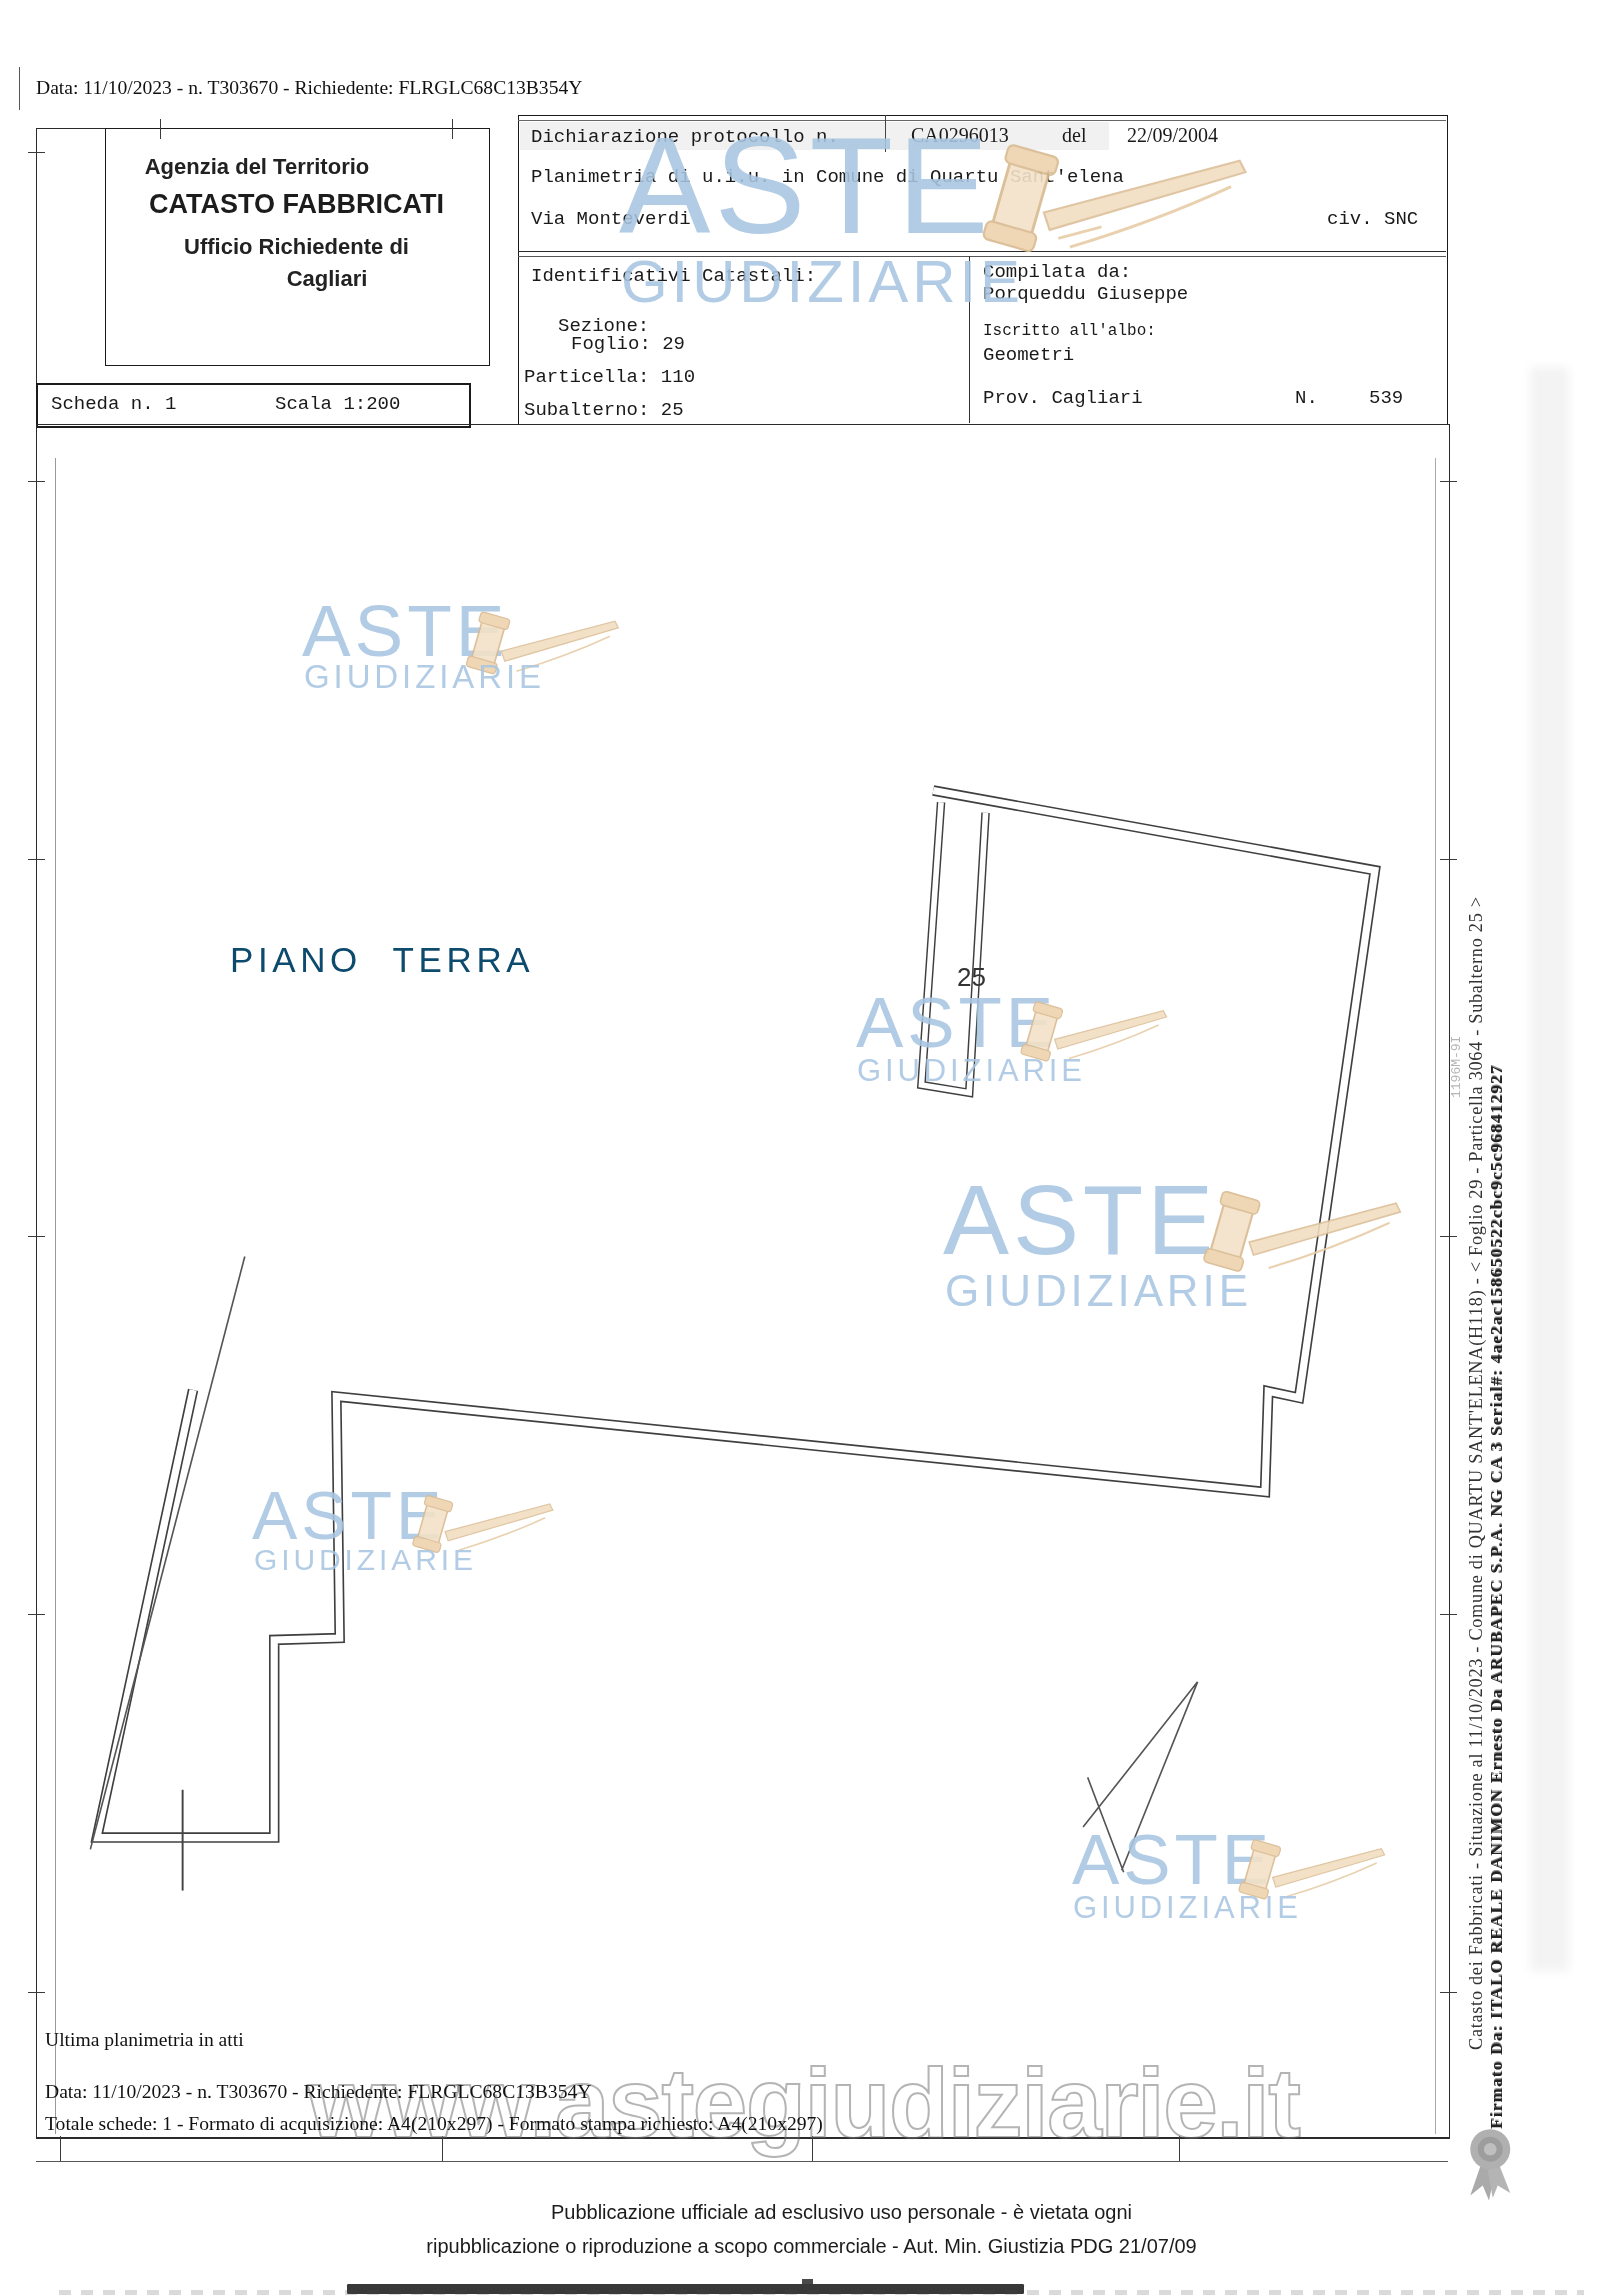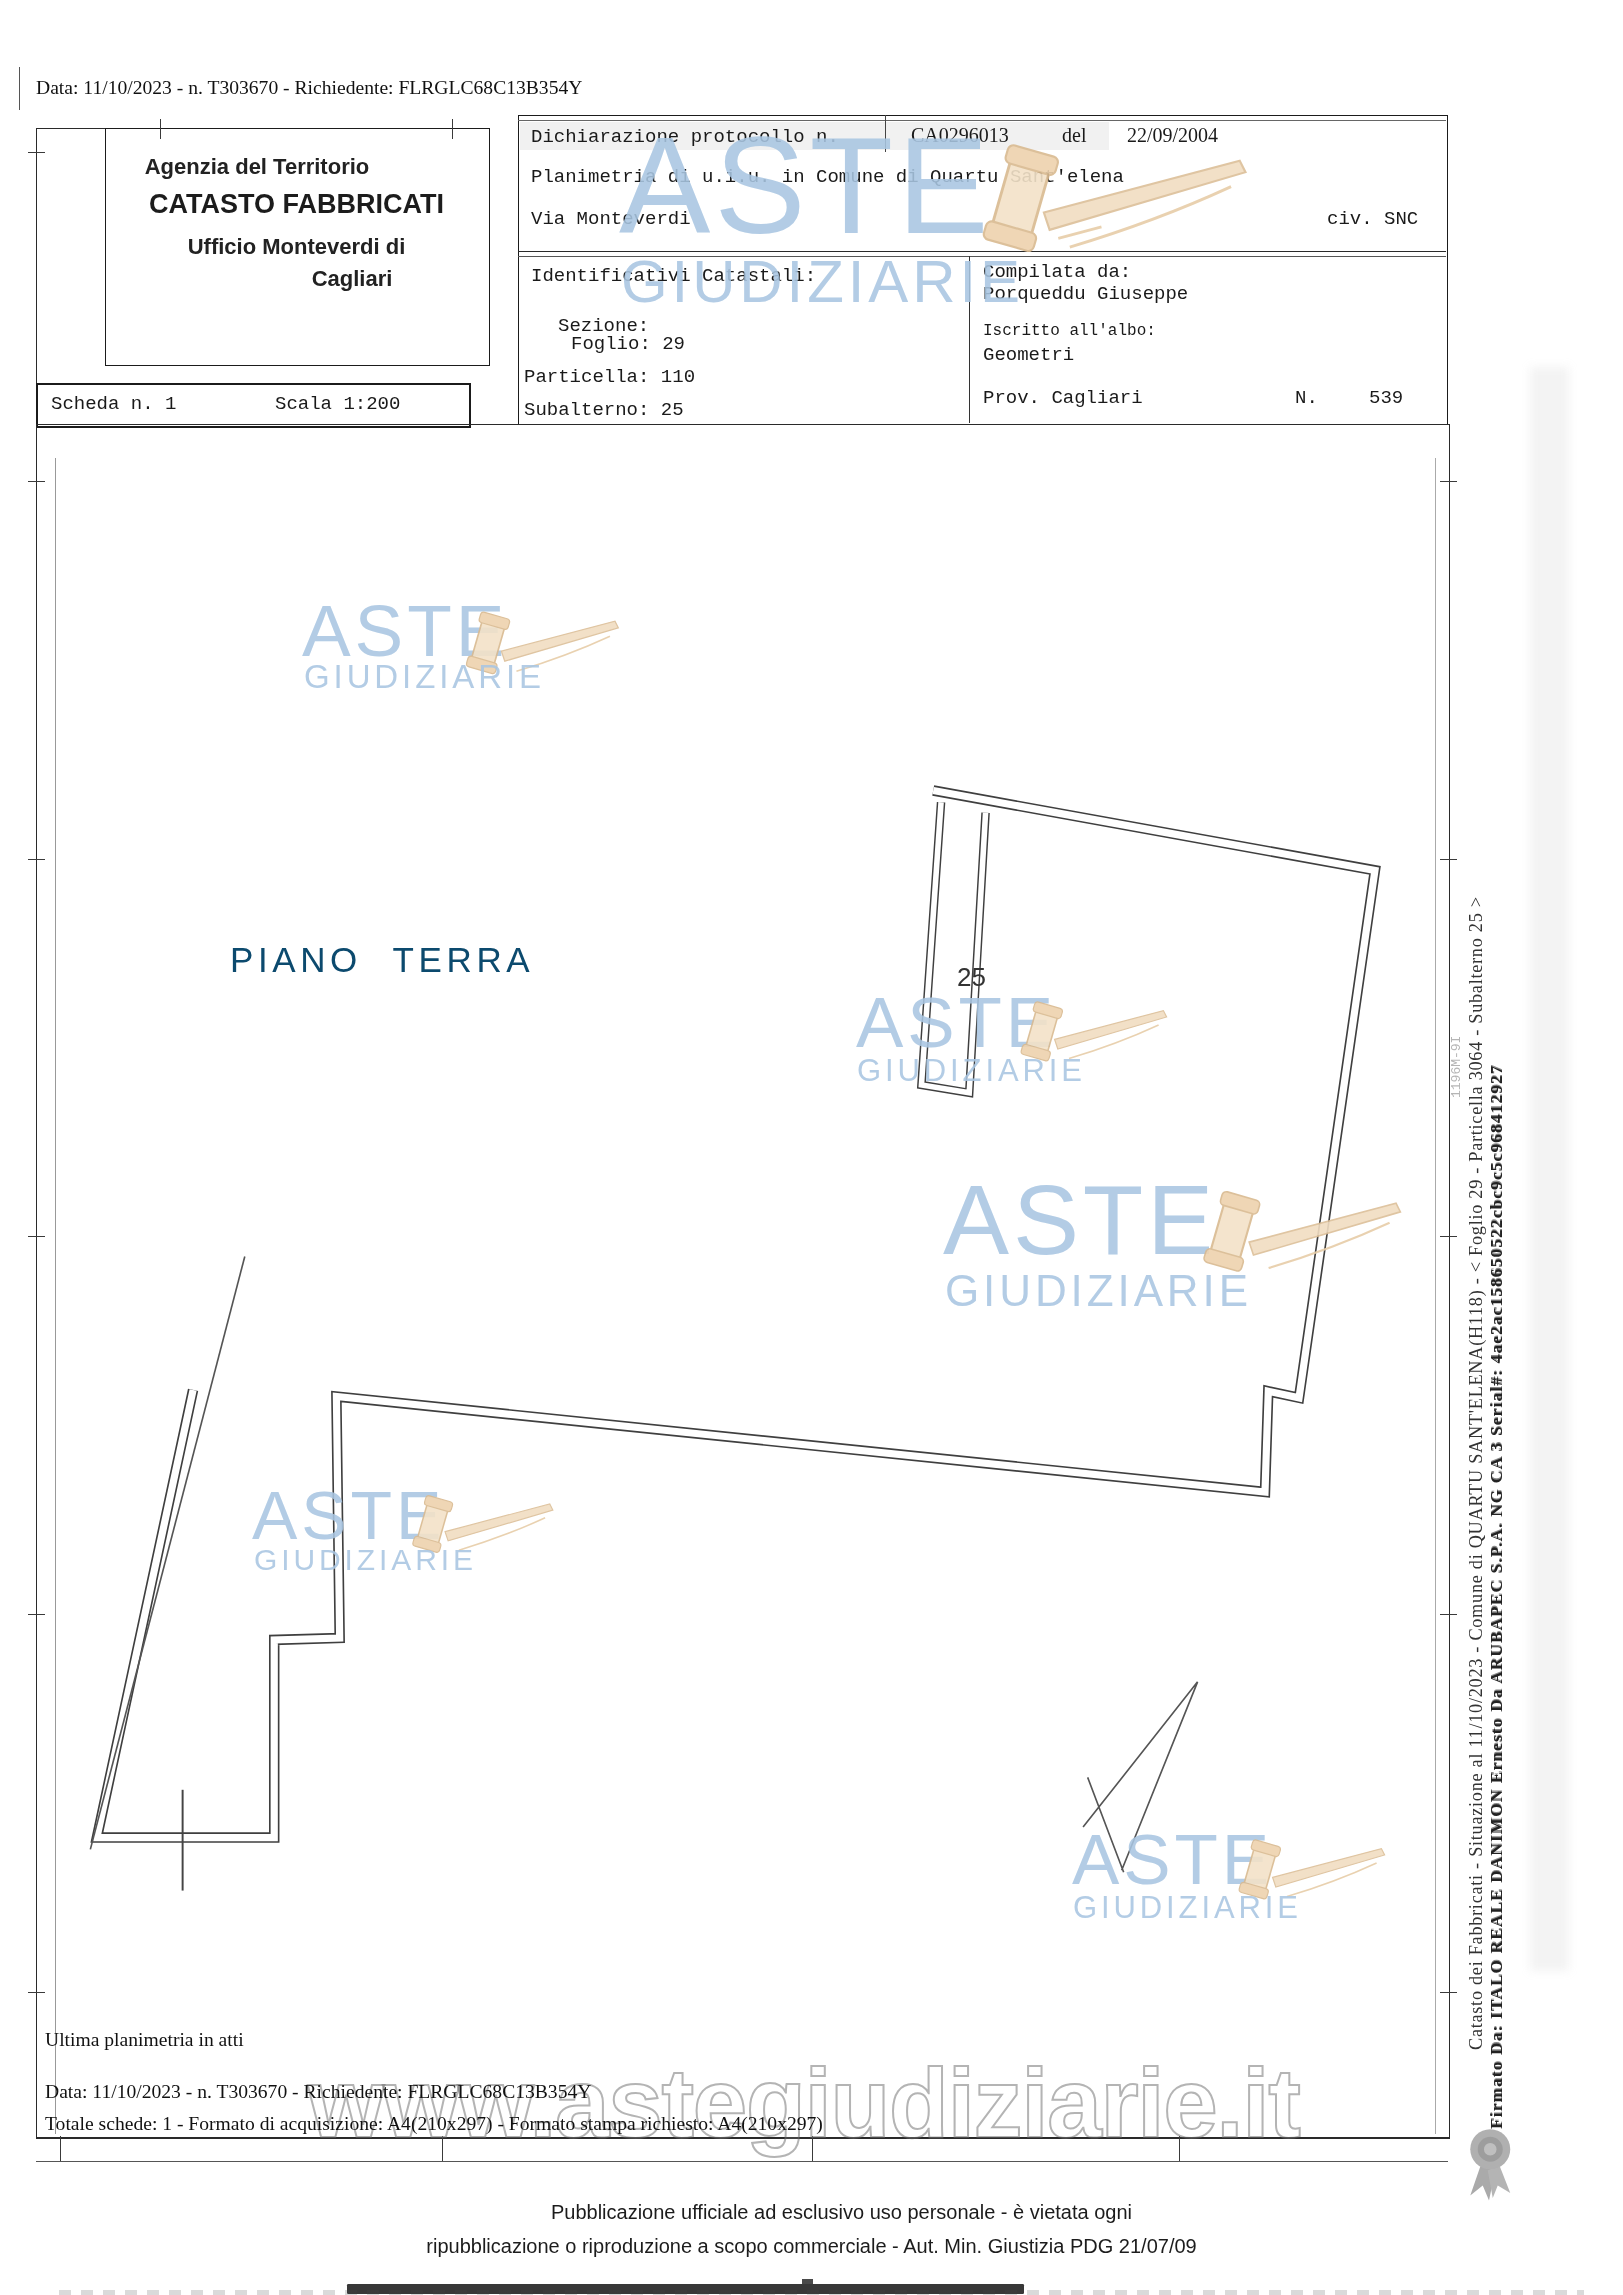--- a/index.html
+++ b/index.html
@@ -40,22 +40,22 @@
 
 <div class="box" style="left:105px;top:128px;width:383px;height:236px;"></div>
 <div class="hl" style="left:36px;top:128px;width:69px;height:1.3px;"></div>
 <div class="vl" style="left:36px;top:128px;width:1.3px;height:255px;"></div>
 <div class="tickh" style="left:28px;top:152px;width:17px;"></div>
 <div class="tickv" style="left:160px;top:119px;height:19.6px;"></div>
 <div class="tickv" style="left:452px;top:119px;height:19.6px;"></div>
 
 <div class="abs sans" style="left:105px;top:154px;width:304px;text-align:center;font-size:22px;font-weight:600;color:#222;">Agenzia del Territorio</div>
 <div class="abs sans" style="left:105px;top:189px;width:383px;text-align:center;font-size:27px;font-weight:700;color:#1c1c1c;">CATASTO FABBRICATI</div>
-<div class="abs sans" style="left:105px;top:234px;width:383px;text-align:center;font-size:22px;font-weight:600;color:#222;">Ufficio Monteverdi di</div>
-<div class="abs sans" style="left:105px;top:266px;width:444px;text-align:center;font-size:22px;font-weight:600;color:#222;margin-left:25px;">Cagliari</div>
+<div class="abs sans" style="left:105px;top:234px;width:383px;text-align:center;font-size:22px;font-weight:600;color:#222;">Ufficio Richiedente di</div>
+<div class="abs sans" style="left:105px;top:266px;width:444px;text-align:center;font-size:22px;font-weight:600;color:#222;">Cagliari</div>
 
 <div class="box" style="left:518px;top:115px;width:928px;height:308px;"></div>
 <div class="hl" style="left:518px;top:120px;width:928px;height:0.7px;background:#666;"></div>
 <div class="abs" style="left:520px;top:122px;width:589px;height:27.5px;background:#f1f1f1;"></div>
 
 <div class="abs mono label-line" style="left:531px;top:126px;font-size:19px;">Dichiarazione protocollo n.</div>
 <div class="abs serif label-line" style="left:911px;top:124px;font-size:20px;">CA0296013</div>
 <div class="abs serif label-line" style="left:1062px;top:124px;font-size:20px;">del</div>
 <div class="abs serif label-line" style="left:1127px;top:124px;font-size:20px;">22/09/2004</div>
 <div class="vl" style="left:885px;top:115px;width:1.3px;height:37px;background:#444;"></div>

